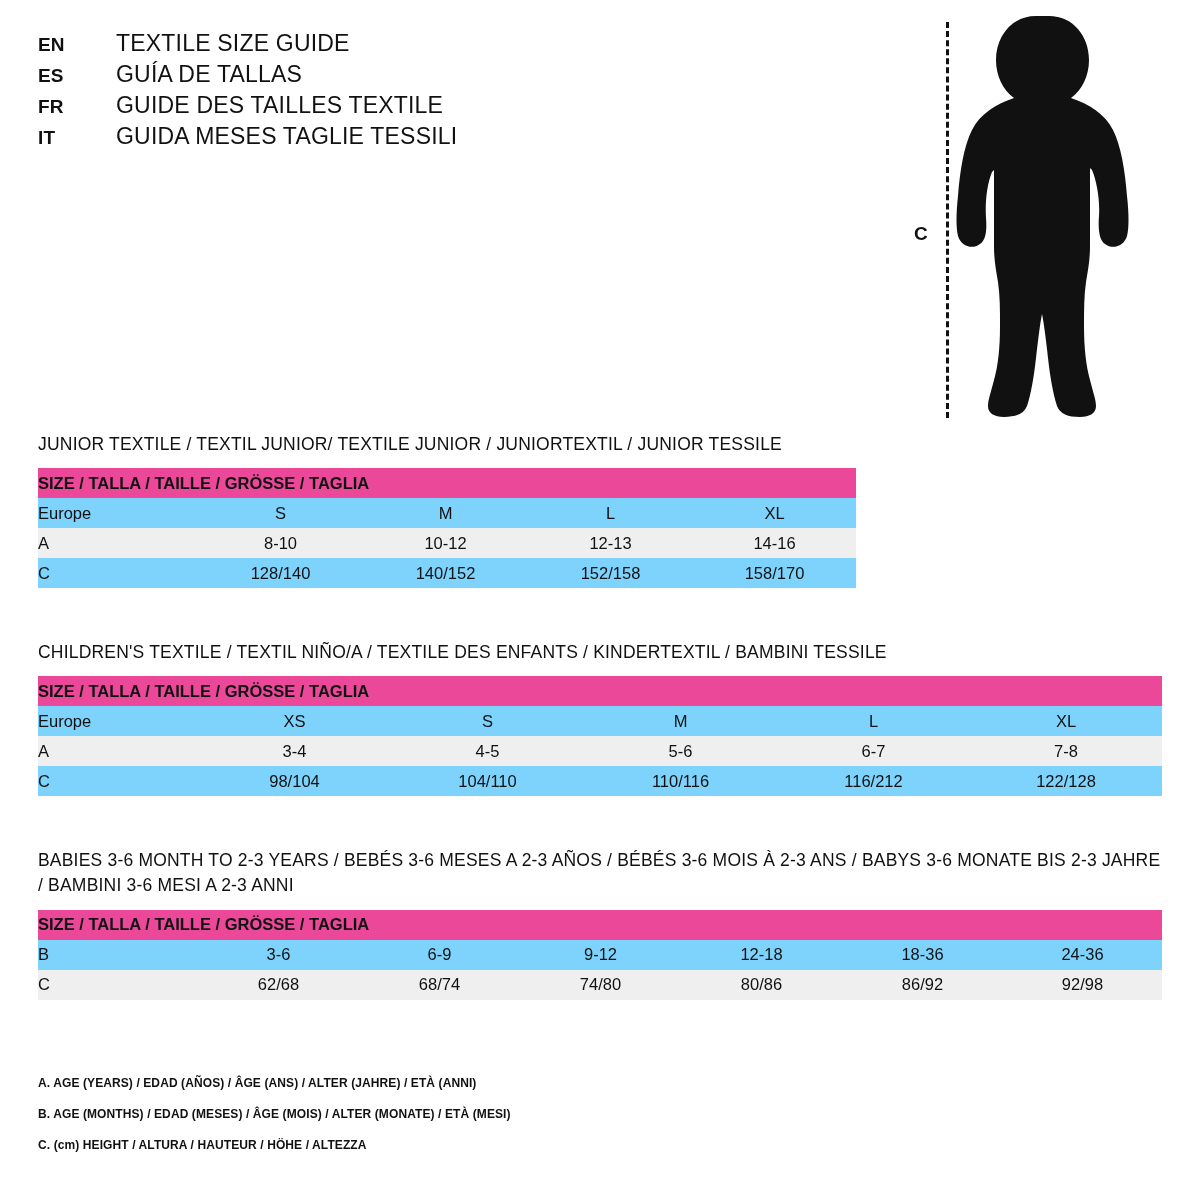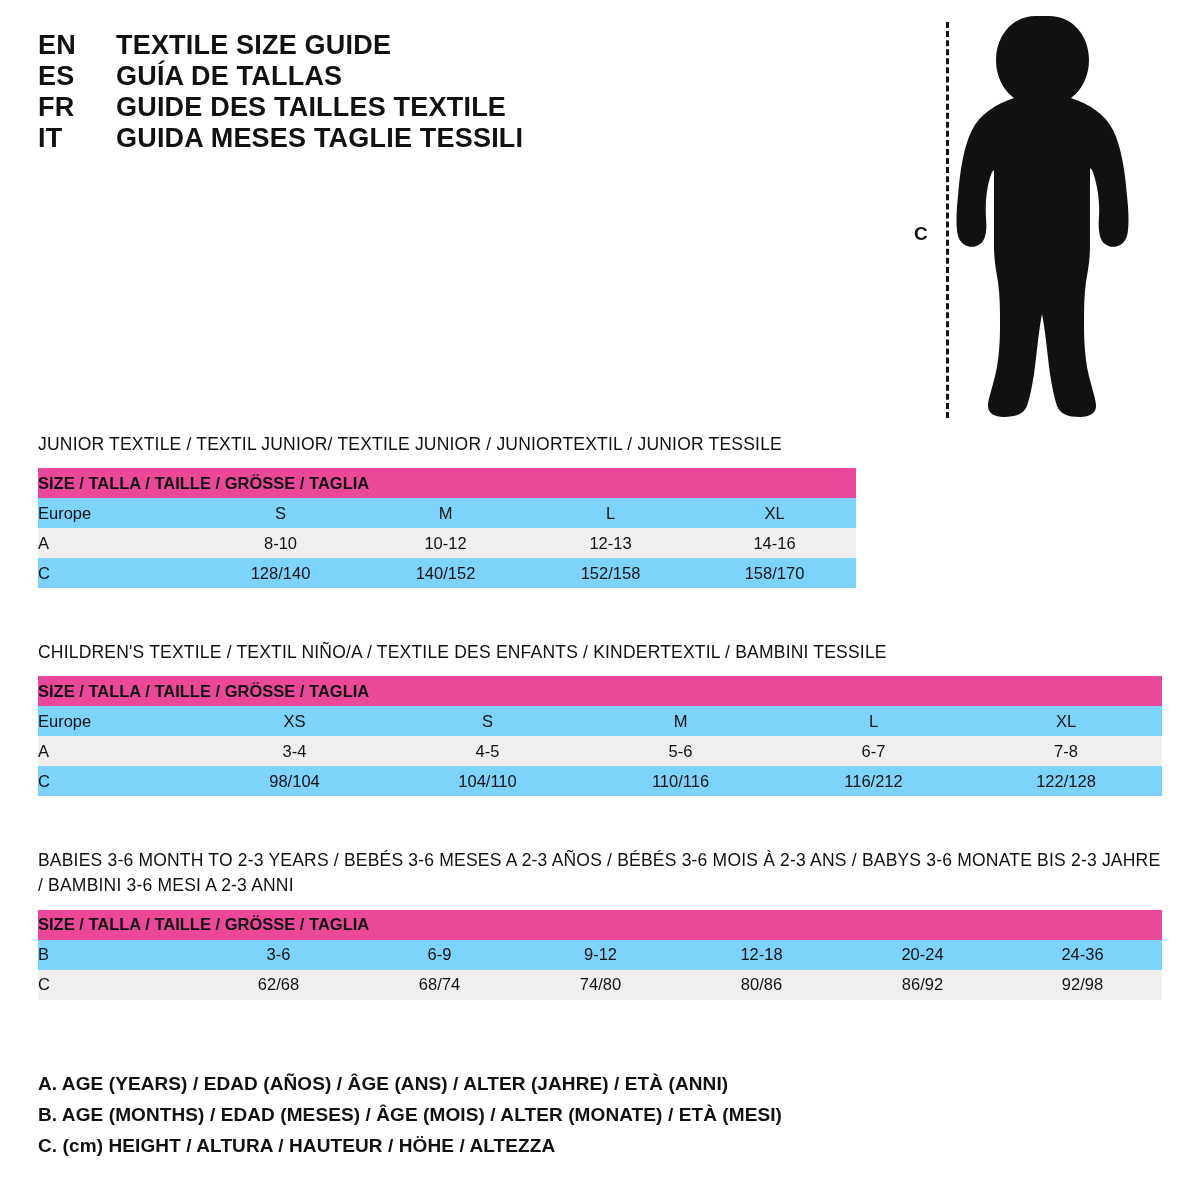--- a/index.html
+++ b/index.html
@@ -31,28 +31,28 @@
     left: 38px;
     width: 620px;
   }
   .lang-row {
     display: flex;
     align-items: baseline;
     height: 31px;
   }
   .lang-code {
     width: 78px;
-    font-size: 27px;
+    font-size: 19px;
     font-weight: 700;
     letter-spacing: 0.2px;
     color: #111;
   }
   .lang-title {
-    font-size: 27px;
-    font-weight: 700;
+    font-size: 23px;
+    font-weight: 400;
     letter-spacing: 0.2px;
     color: #111;
     white-space: nowrap;
   }
 
   
   .figure-area {
     position: absolute;
     top: 8px;
     left: 880px;
@@ -135,21 +135,21 @@
   #babies-table   { width: 1124px; }
 
   
   .legend {
     position: absolute;
     left: 38px;
     top: 1068px;
     width: 1100px;
   }
   .legend-line {
-    font-size: 19px;
+    font-size: 12px;
     font-weight: 700;
     letter-spacing: 0.1px;
     color: #111;
     height: 31px;
     line-height: 31px;
     white-space: nowrap;
   }
 </style>
 </head>
 <body>
@@ -319,21 +319,21 @@
       <tbody>
         <tr class="row-head">
           <td colspan="7">SIZE / TALLA / TAILLE / GRÖSSE / TAGLIA</td>
         </tr>
         <tr class="row-white">
           <td class="cell-label">B</td>
           <td class="cell-val">3-6</td>
           <td class="cell-val">6-9</td>
           <td class="cell-val">9-12</td>
           <td class="cell-val">12-18</td>
-          <td class="cell-val">20-24</td>
+          <td class="cell-val">18-36</td>
           <td class="cell-val">24-36</td>
         </tr>
         <tr class="row-grey">
           <td class="cell-label">C</td>
           <td class="cell-val">62/68</td>
           <td class="cell-val">68/74</td>
           <td class="cell-val">74/80</td>
           <td class="cell-val">80/86</td>
           <td class="cell-val">86/92</td>
           <td class="cell-val">92/98</td>

